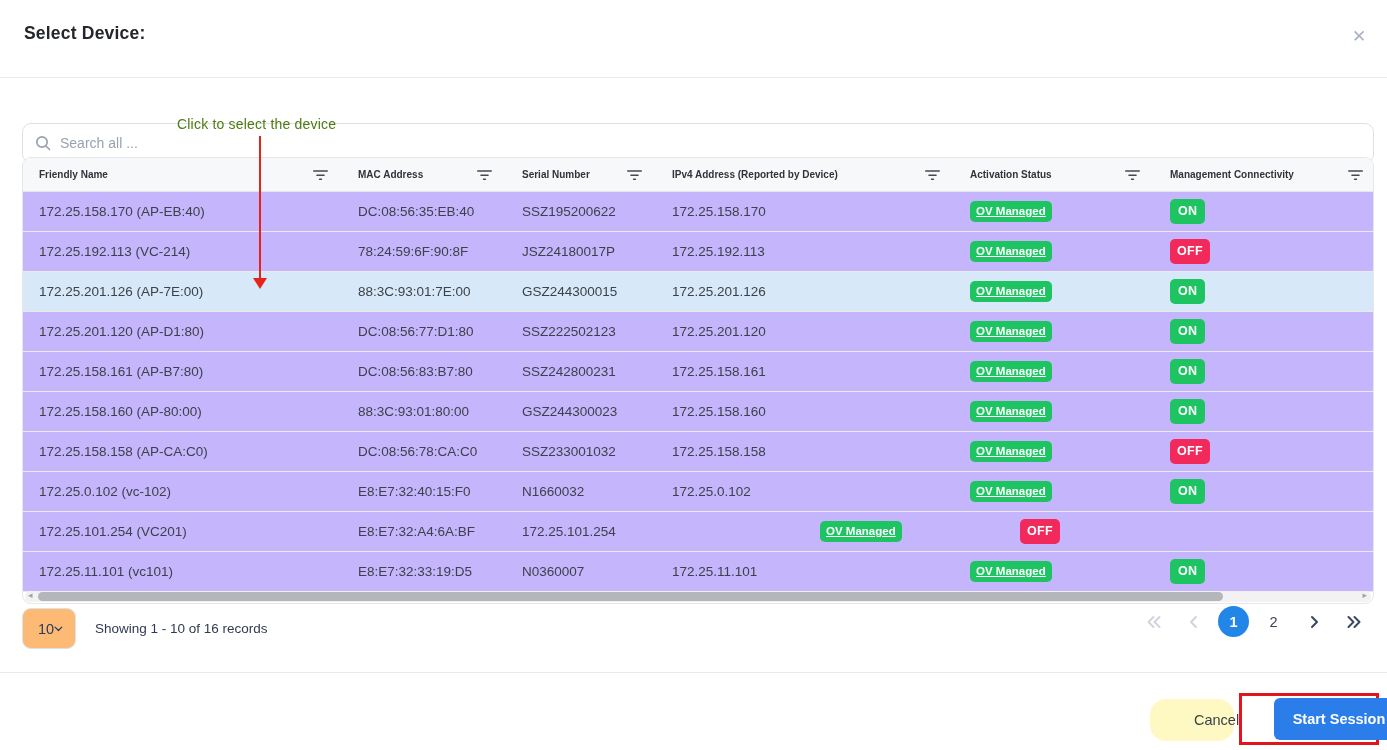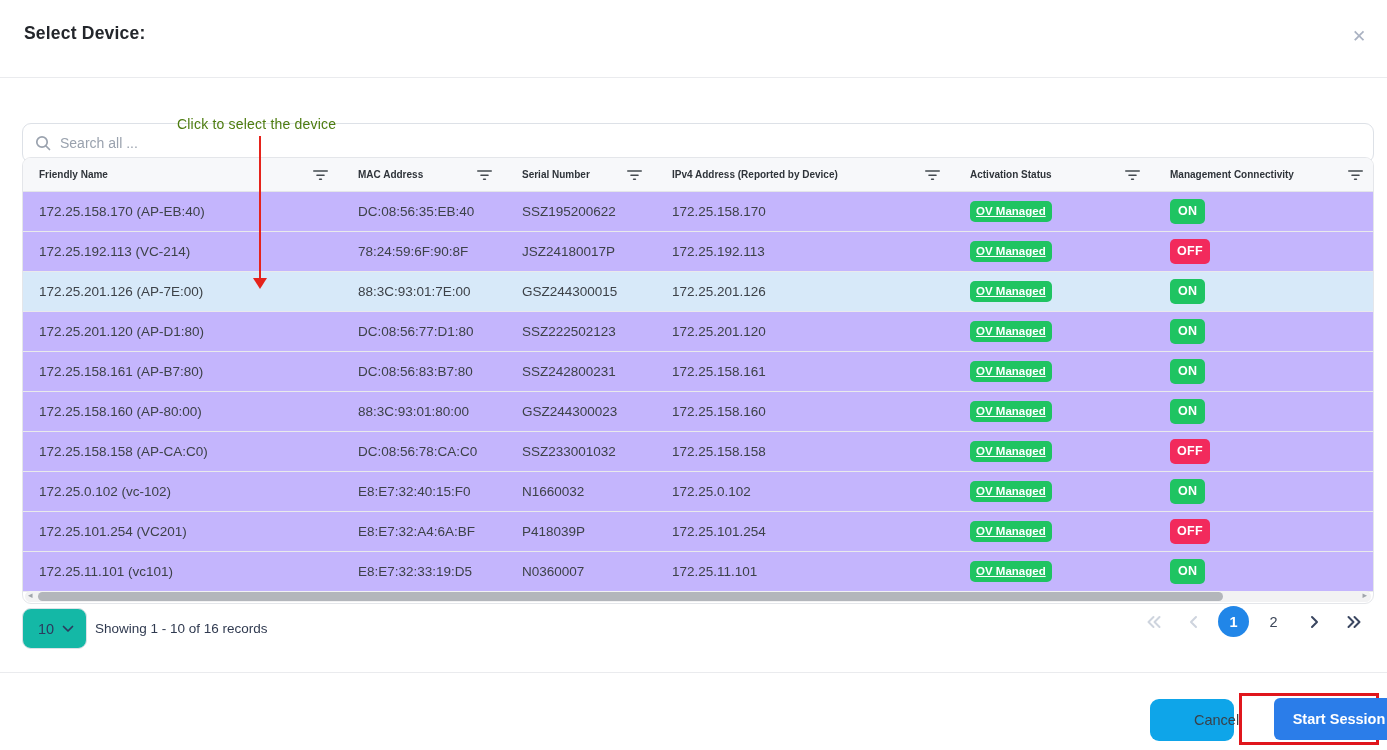--- a/index.html
+++ b/index.html
@@ -47,34 +47,34 @@
 
   
   .hscroll { position:absolute; left:2px; right:2px; bottom:1px; height:11px; background:#f2f2f3;
     border-radius:6px; }
   .sb-thumb { position:absolute; left:13px; top:1px; width:1185px; height:9px; background:#b3b6bb; border-radius:5px; }
   .sb-arrow { position:absolute; top:-1px; font-size:9px; color:#9fa4ab; line-height:11px; }
   .sb-arrow.left { left:3px; }
   .sb-arrow.right { right:4px; }
 
   
-  .pgsize { left:22px; top:608px; width:65px; height:41px; border:1px solid #dde1e7; border-radius:9px;
+  .pgsize { left:22px; top:608px; width:54px; height:41px; border:1px solid #dde1e7; border-radius:9px;
     display:flex; align-items:center; justify-content:space-between; padding:0 12px 0 15px;
-    background:#14b8a6; cursor:pointer; }
+    background:#fdba74; cursor:pointer; }
   .pgsize .val { font-size:14.5px; color:#2c3a5e; }
   .summary { left:95px; top:621px; font-size:13.5px; color:#303a50; }
   .pagination { right:18px; top:606px; display:flex; align-items:center; gap:9px; }
   .pg-btn, .pg-num { border:none; background:transparent; cursor:pointer; display:flex;
     align-items:center; justify-content:center; width:31px; height:31px; }
   .pg-num { font-size:14.5px; color:#3d4759; border-radius:50%; }
   .pg-num.active { background:#2186e8; color:#fff; font-weight:700; }
 
   
-  .cancel-btn { left:1150px; top:699px; width:84px; height:42px; background:#0ea5e9; border:none;
-    border-radius:9px; font-size:14.5px; color:#3a4149; cursor:pointer; font-family:inherit;padding-left:44px; }
+  .cancel-btn { left:1150px; top:699px; width:84px; height:42px; background:#fef9c3; border:none;
+    border-radius:16px; font-size:14.5px; color:#3a4149; cursor:pointer; font-family:inherit;padding-left:44px; }
   .start-annot { left:1239px; top:693px; width:140px; height:52px; border:3px solid #e0161c; background:transparent; }
   .start-btn { left:1274px; top:698px; width:130px; height:42px; background:#2b7de9; border:none;
     border-radius:6px; font-size:14.5px; font-weight:700; color:#ffffff; cursor:pointer; font-family:inherit; }
 
   
   .callout { left:177px; top:116px; font-size:14px; font-weight:400; color:#4d7c0f; letter-spacing:.2px; }
   .arrow-line { left:259px; top:136px; width:2px; height:143px; background:#e5231b; }
   .arrow-head { left:253px; top:278px; width:0; height:0;
     border-left:7px solid transparent; border-right:7px solid transparent; border-top:11px solid #e5231b; }
 </style>
@@ -262,21 +262,20 @@
         <div class="td c4">
           <span class="badge badge-managed">OV Managed</span>
         </div>
         <div class="td c5">
           <span class="badge badge-on">ON</span>
         </div>
       </div>
       <div class="trow">
         <div class="td c0">172.25.101.254 (VC201)</div>
         <div class="td c1">E8:E7:32:A4:6A:BF</div>
-        <div class="td c2">P418039P</div>
         <div class="td c3">172.25.101.254</div>
         <div class="td c4">
           <span class="badge badge-managed">OV Managed</span>
         </div>
         <div class="td c5">
           <span class="badge badge-off">OFF</span>
         </div>
       </div>
       <div class="trow">
         <div class="td c0">172.25.11.101 (vc101)</div>

